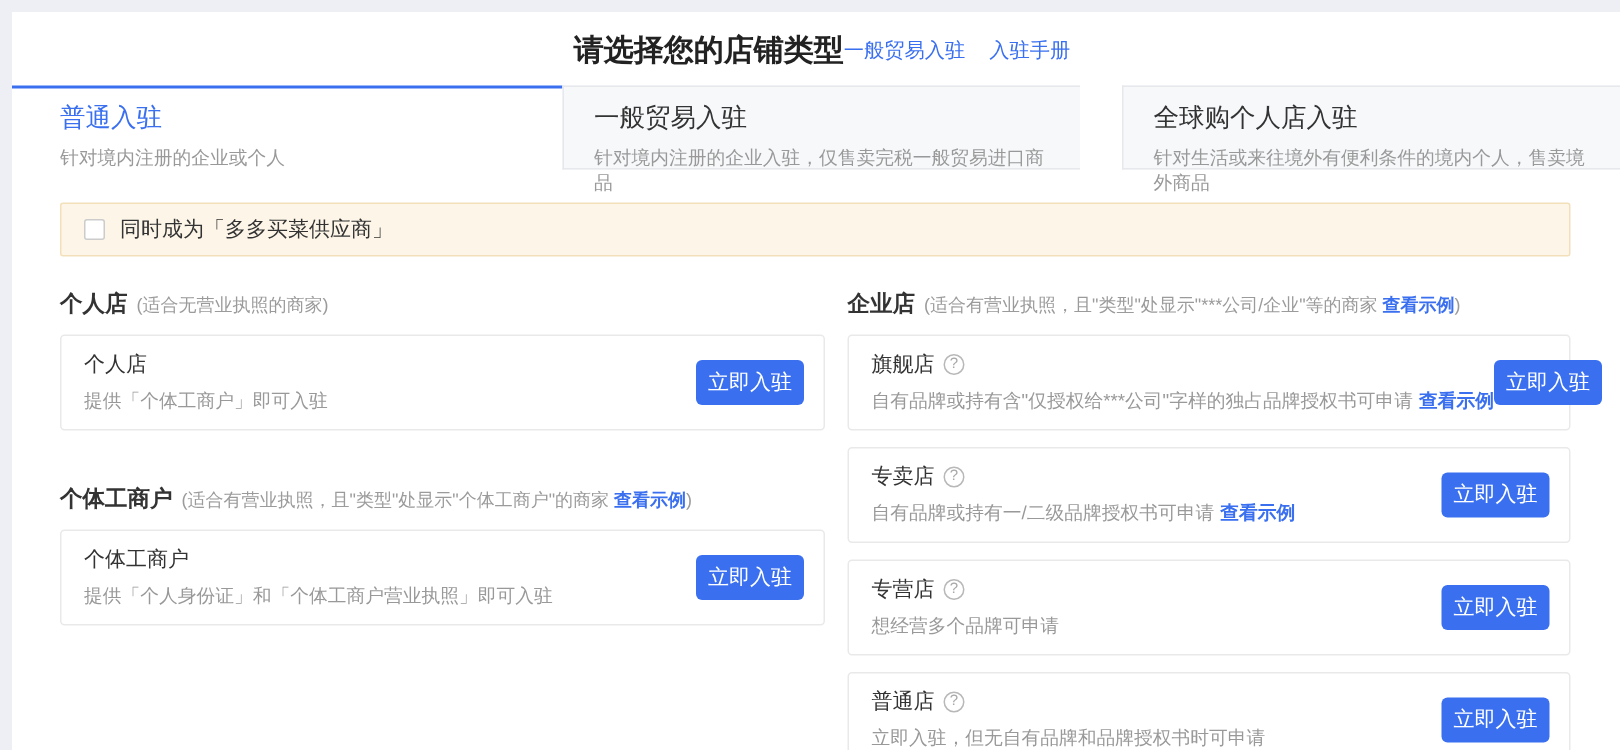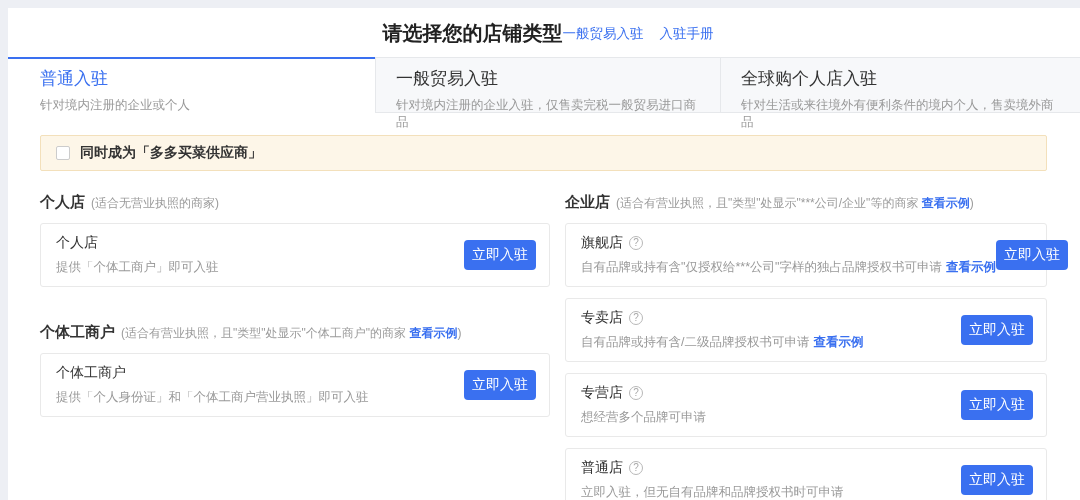--- a/index.html
+++ b/index.html
@@ -19,26 +19,26 @@
   .tabs { display:flex; width:100%; }
   .tab { height:56px; padding:9px 20px 0 20px; background:#f7f8fa; border-top:1px solid #e6e8eb;
     border-bottom:1px solid #e6e8eb; cursor:pointer; }
   .tab + .tab { border-left:1px solid #e6e8eb; }
   .tab-label { font-size:17px; font-weight:500; color:#333; }
   .tab-desc { font-size:12.5px; color:#999; margin-top:7px; }
   .tab.active { background:#fff; border-top:2px solid var(--accent,#3a70f0); border-bottom:none; padding-top:8px; padding-left:32px; }
   .tab.active .tab-label { color:var(--accent,#3a70f0); }
   .tab1 { width:367px; }
   .tab2 { width:345px; }
-  .tab3 { flex:1; }
+  .tab3 { flex:1;margin-left:28px; }
 
   
   .content { padding:22px 33px 0 32px; }
   .banner { height:36px; background:var(--banner_bg,#fdf6e8); border:1px solid var(--banner_border,#f3e0bb);
-    border-radius:2px; display:flex; align-items:center; padding:0 15px;font-weight:bold; }
+    border-radius:2px; display:flex; align-items:center; padding:0 15px; }
   .checkbox { width:14px; height:14px; background:#fff; border:1px solid #ccc; border-radius:2px;
     display:inline-block; cursor:pointer; flex:0 0 auto; }
   .banner-label { font-size:14px; color:#333; margin-left:10px; }
 
   .columns { display:flex; margin-top:22px; gap:15px; }
   .col-left { width:510px; }
   .col-right { width:482px; }
 
   .section-head { display:flex; align-items:baseline; white-space:nowrap; }
   .section-title { font-size:15px; font-weight:600; color:#333; }
@@ -140,21 +140,21 @@
           </div>
           <button class="enter-btn">立即入驻</button>
         </div>
 
         <div class="card">
           <div class="card-info">
             <div class="card-title-row">
               <span>专卖店</span>
               <span class="help-icon">?</span>
             </div>
-            <div class="card-desc"><span>自有品牌或持有含/二级品牌授权书可申请</span><a>查看示例</a></div>
+            <div class="card-desc"><span>自有品牌或持有一/二级品牌授权书可申请</span><a>查看示例</a></div>
           </div>
           <button class="enter-btn">立即入驻</button>
         </div>
 
         <div class="card">
           <div class="card-info">
             <div class="card-title-row">
               <span>专营店</span>
               <span class="help-icon">?</span>
             </div>

